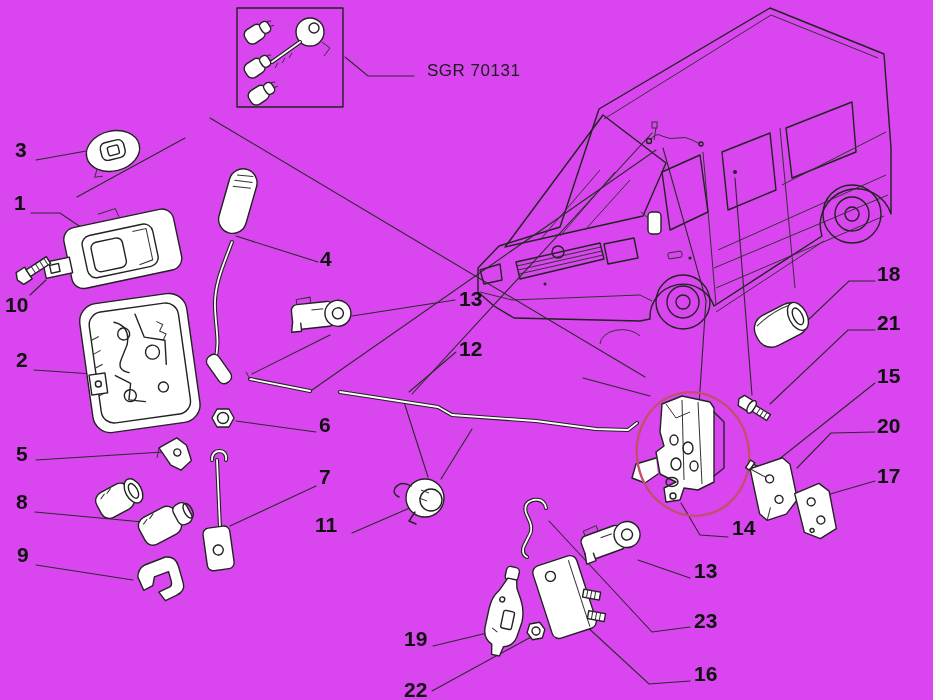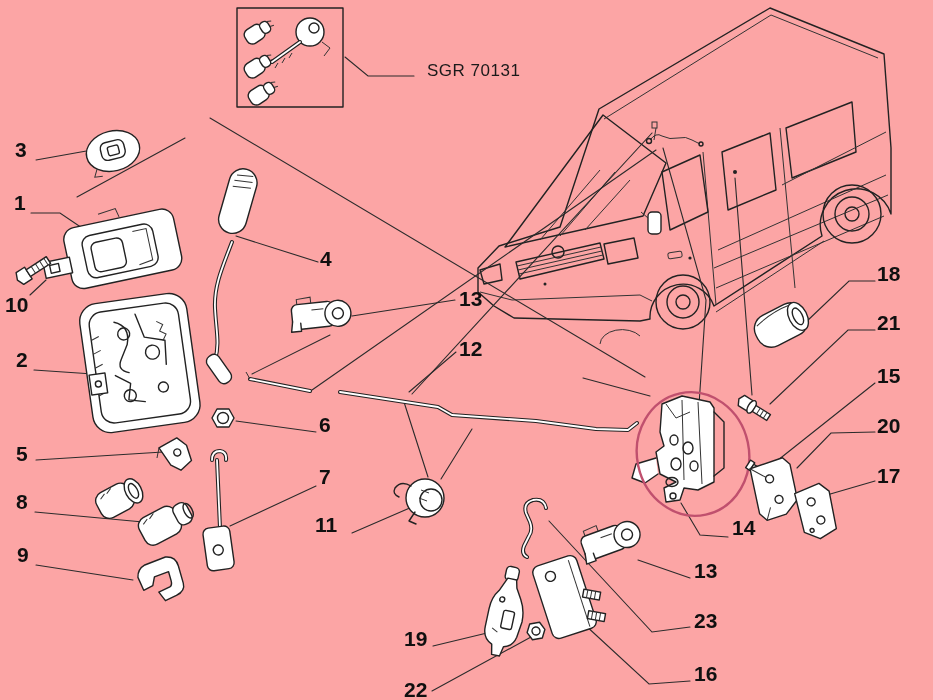--- a/index.html
+++ b/index.html
@@ -1,16 +1,16 @@
 <!DOCTYPE html>
 <html><head>
 <meta charset="utf-8">
 <style>
   html,body{margin:0;padding:0;background:#ffffff;}
-  #stage{position:relative;width:933px;height:700px;background:#fca5a5;overflow:hidden;
+  #stage{position:relative;width:933px;height:700px;background:#d946ef;overflow:hidden;
          font-family:"Liberation Sans",sans-serif;}
   svg{position:absolute;left:0;top:0;}
   .ln{stroke:#2b2b2b;stroke-width:1.1;fill:none;stroke-linecap:round;}
   .pt{stroke:#222;stroke-width:1.4;fill:#ffffff;stroke-linejoin:round;stroke-linecap:round;}
   .ptn{stroke:#222;stroke-width:1.4;fill:none;stroke-linejoin:round;stroke-linecap:round;}
   .thin{stroke:#333;stroke-width:1;fill:none;}
   .tube{stroke:#222;stroke-width:4;fill:none;stroke-linecap:round;stroke-linejoin:round;}
   .tubein{stroke:#fff;stroke-width:1.8;fill:none;stroke-linecap:round;stroke-linejoin:round;}
   .part-label{font:bold 21px "Liberation Sans",sans-serif;fill:#101010;}
   .kit-label{font:17px "Liberation Sans",sans-serif;fill:#1a1a1a;letter-spacing:.5px;}

